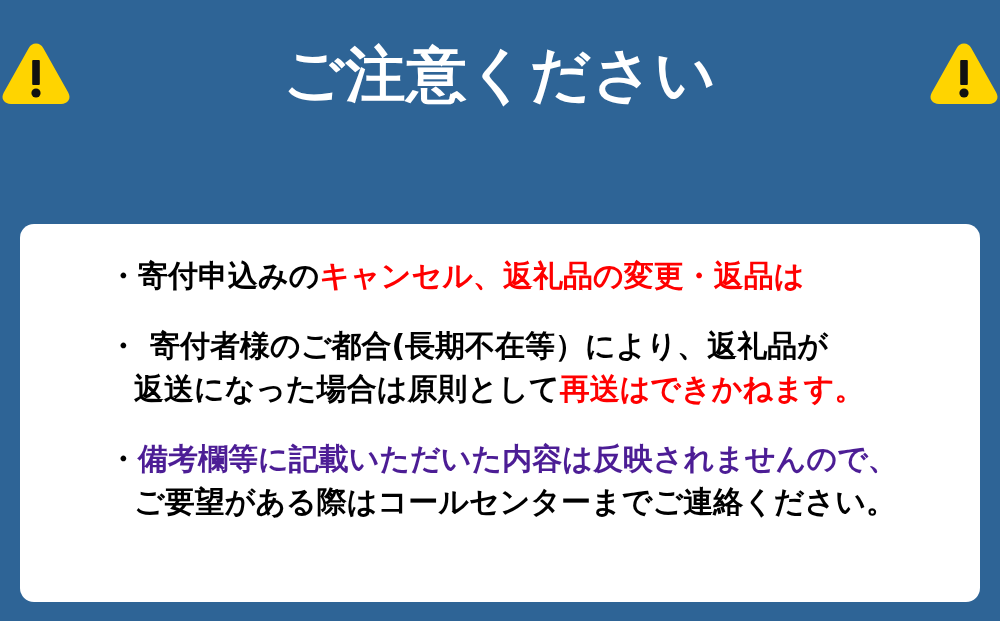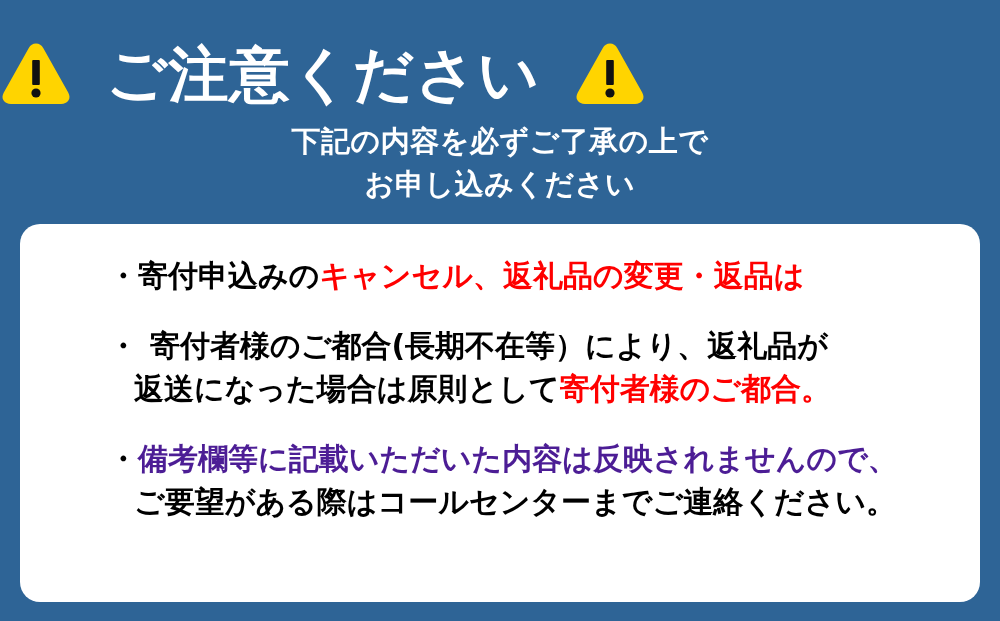--- a/index.html
+++ b/index.html
@@ -30,21 +30,21 @@
   }
 
   #title-row {
     position: absolute;
     left: 0;
     top: 32px;
     width: 1000px;
     height: 84px;
     display: flex;
     align-items: center;
-    justify-content: flex-start;
+    justify-content: space-between;
     gap: 34px;
   }
 
   .warn-icon {
     width: 72px;
     height: 72px;
     flex: 0 0 auto;
     display: block;
   }
 
@@ -75,21 +75,21 @@
   }
 
   
   #card {
     position: absolute;
     left: 20px;
     top: 224px;
     width: 960px;
     height: 378px;
     background: #ffffff;
-    border-radius: 20px;
+    border-radius: 14px;
     box-sizing: border-box;
   }
 
   #notes {
     position: absolute;
     left: 88px;
     top: 30px;
     width: 850px;
   }
 
@@ -129,35 +129,31 @@
       <div id="title-text">ご注意ください</div>
 
       <svg class="warn-icon" viewBox="0 0 72 72">
         <path d="M36 5.5 C39.2 5.5 41.6 7.2 43.2 10 L68.2 54.5 C69.8 57.4 70 60.2 68.4 62.6 C66.9 64.9 64.3 66 61 66 L11 66 C7.7 66 5.1 64.9 3.6 62.6 C2 60.2 2.2 57.4 3.8 54.5 L28.8 10 C30.4 7.2 32.8 5.5 36 5.5 Z" fill="#FFD400"></path>
         <rect x="32.2" y="22" width="7.6" height="25" rx="1" fill="#111111"></rect>
         <circle cx="36" cy="55" r="4.6" fill="#111111"></circle>
       </svg>
 
     </div>
 
-    <div id="subtitle">
-      <span class="subtitle-line">下記の内容を必ずご了承の上で</span>
-      <span class="subtitle-line">お申し込みください</span>
-    </div>
 
   </div>
 
   <div id="card" style="background: rgb(255, 255, 255);">
     <div id="notes">
         <div class="note">
           <span class="note-line"><span class="bullet">・</span><span class="black" style="color: rgb(0, 0, 0);">寄付申込みの</span><span class="red" style="color: rgb(255, 0, 0);">キャンセル、返礼品の変更・返品は</span></span>
         </div>
         <div class="note">
           <span class="note-line"><span class="bullet">・</span><span class="black" style="color: rgb(0, 0, 0); margin-left: 12px;">寄付者様のご都合(長期不在等）により、返礼品が</span></span>
-          <span class="note-line indent"><span class="black" style="color: rgb(0, 0, 0); margin-top: 6px;">返送になった場合は原則として</span><span class="red" style="color: rgb(255, 0, 0);">寄付者様のご都合。</span></span>
+          <span class="note-line indent"><span class="black" style="color: rgb(0, 0, 0); margin-top: 6px;">返送になった場合は原則として</span><span class="red" style="color: rgb(255, 0, 0);">再送はできかねます。</span></span>
         </div>
         <div class="note">
           <span class="note-line"><span class="bullet">・</span><span class="black" style="color: #4c1d95; text-align: center;">備考欄等に記載いただいた内容は反映されませんので、</span></span>
           <span class="note-line indent"><span class="red" style="color: #000000;">ご要望がある際はコールセンターまでご連絡ください。</span></span>
         </div>
       </div>
   </div>
 
 </div>
 

